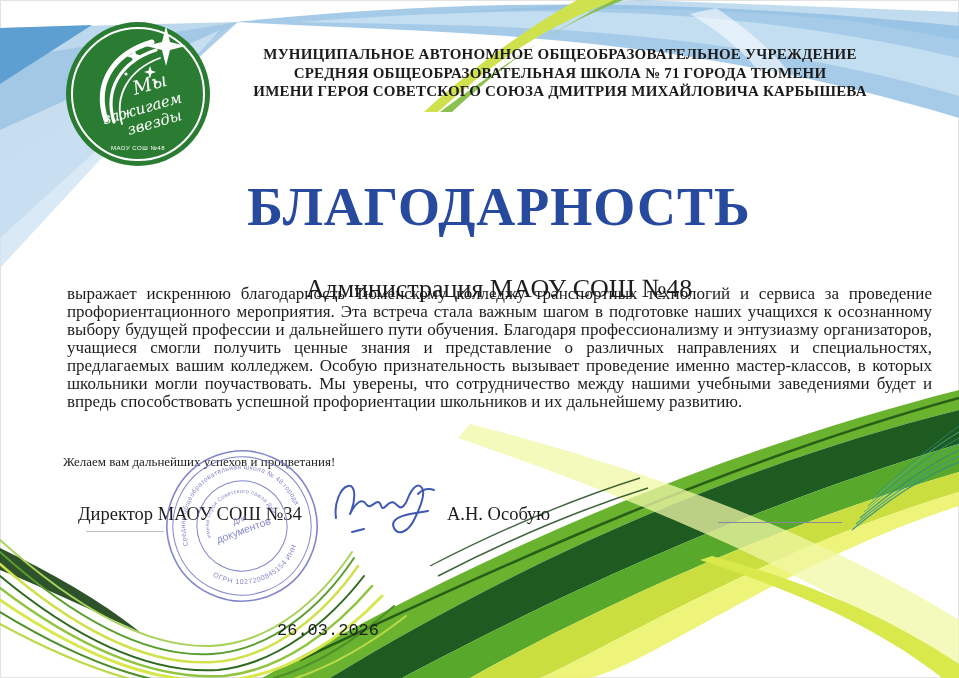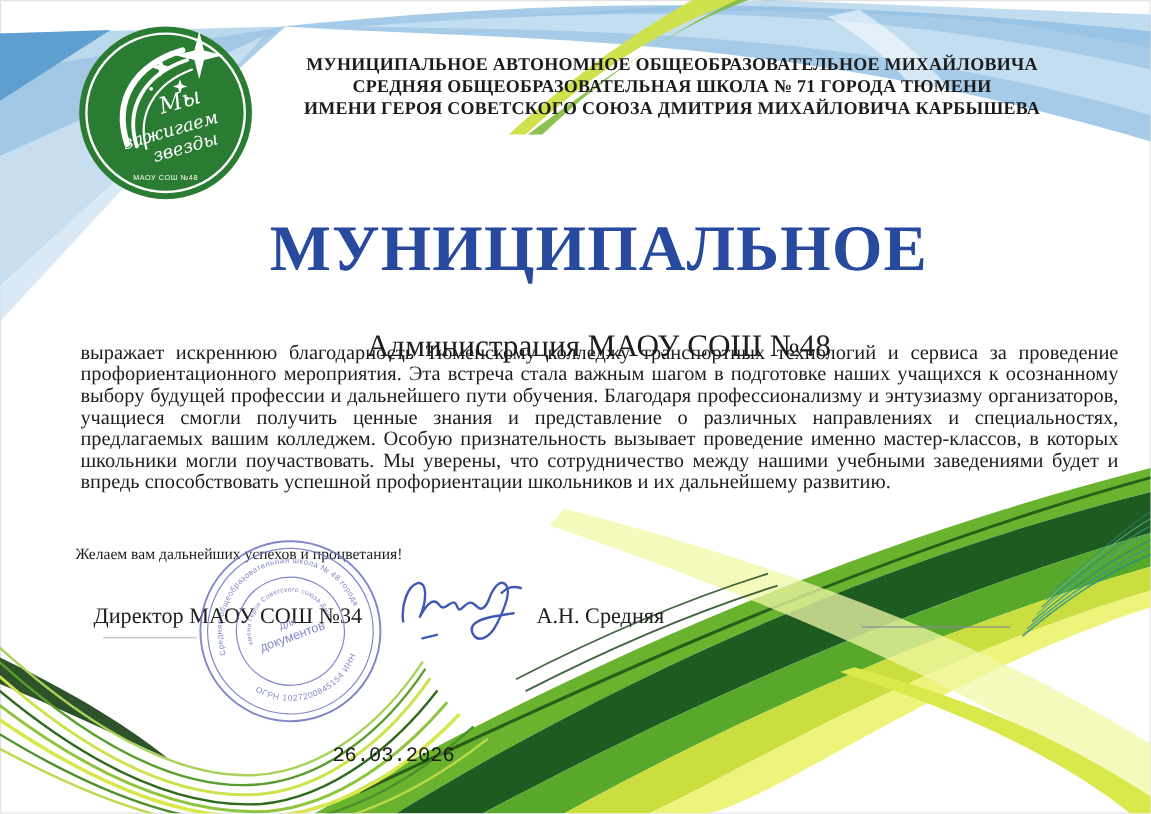--- a/index.html
+++ b/index.html
@@ -105,44 +105,44 @@
     </g>
     <g transform="rotate(-16 74 74)" fill="#ffffff" text-anchor="middle" font-family="DejaVu Serif, serif" font-style="italic">
       <text x="88" y="74" font-size="19">Мы</text>
       <text x="74" y="94" font-size="15">зажигаем</text>
       <text x="82" y="111" font-size="15">звезды</text>
     </g>
     <text x="74" y="130" font-size="6" fill="#ffffff" text-anchor="middle" font-family="Liberation Sans, sans-serif" letter-spacing="0.5">МАОУ СОШ №48</text>
   </svg>
 
   <div class="header">
-    <div>МУНИЦИПАЛЬНОЕ АВТОНОМНОЕ ОБЩЕОБРАЗОВАТЕЛЬНОЕ МИХАЙЛОВИЧА</div>
+    <div>МУНИЦИПАЛЬНОЕ АВТОНОМНОЕ ОБЩЕОБРАЗОВАТЕЛЬНОЕ УЧРЕЖДЕНИЕ</div>
     <div>СРЕДНЯЯ ОБЩЕОБРАЗОВАТЕЛЬНАЯ ШКОЛА № 71 ГОРОДА ТЮМЕНИ</div>
     <div>ИМЕНИ ГЕРОЯ СОВЕТСКОГО СОЮЗА ДМИТРИЯ МИХАЙЛОВИЧА КАРБЫШЕВА</div>
   </div>
 
-  <div class="title">МУНИЦИПАЛЬНОЕ</div>
+  <div class="title">БЛАГОДАРНОСТЬ</div>
   <div class="subtitle">Администрация МАОУ СОШ №48</div>
 
   <p class="body">выражает искреннюю благодарность Тюменскому колледжу транспортных технологий и сервиса за проведение профориентационного мероприятия. Эта встреча стала важным шагом в подготовке наших учащихся к осознанному выбору будущей профессии и дальнейшего пути обучения. Благодаря профессионализму и энтузиазму организаторов, учащиеся смогли получить ценные знания и представление о различных направлениях и специальностях, предлагаемых вашим колледжем. Особую признательность вызывает проведение именно мастер-классов, в которых школьники могли поучаствовать. Мы уверены, что сотрудничество между нашими учебными заведениями будет и впредь способствовать успешной профориентации школьников и их дальнейшему развитию.</p>
 
   <div class="wish">Желаем вам дальнейших успехов и процветания!</div>
 
   <div class="director">Директор МАОУ СОШ №34</div>
   <div class="dir-underline"></div>
 
   <svg class="sign" width="112" height="78" viewBox="0 0 112 78">
     <g fill="none" stroke="#3f58b5" stroke-width="2" stroke-linecap="round" stroke-linejoin="round">
       <path d="M6,44 C4,30 10,14 18,12 C26,10 26,26 20,40 C26,28 32,24 36,30 C40,36 44,28 48,28 C52,28 50,38 56,32 C62,26 64,28 68,32 C72,36 76,30 78,24 C82,14 88,8 92,14 C96,20 90,34 84,46 C78,58 68,62 64,54 C60,46 70,42 80,40 L98,37"></path>
       <path d="M88,20 C92,16 98,14 104,16"></path>
       <path d="M22,58 L34,55"></path>
     </g>
   </svg>
 
-  <div class="sname">А.Н. Средняя</div>
+  <div class="sname">А.Н. Особую</div>
   <div class="sigline"></div>
 
   <svg class="stamp" width="160" height="160" viewBox="0 0 160 160">
     <defs>
       <path id="arcOuter" d="M23,80 A57,57 0 1 1 137,80"></path>
       <path id="arcInner" d="M47,80 A33,33 0 1 1 113,80"></path>
       <path id="arcBottom" d="M22,80 A58,58 0 0 0 138,80"></path>
     </defs>
     <g transform="rotate(-20 80 80)" stroke="#6d72c0" fill="none">
       <circle cx="80" cy="80" r="75" stroke-width="1.6"></circle>

